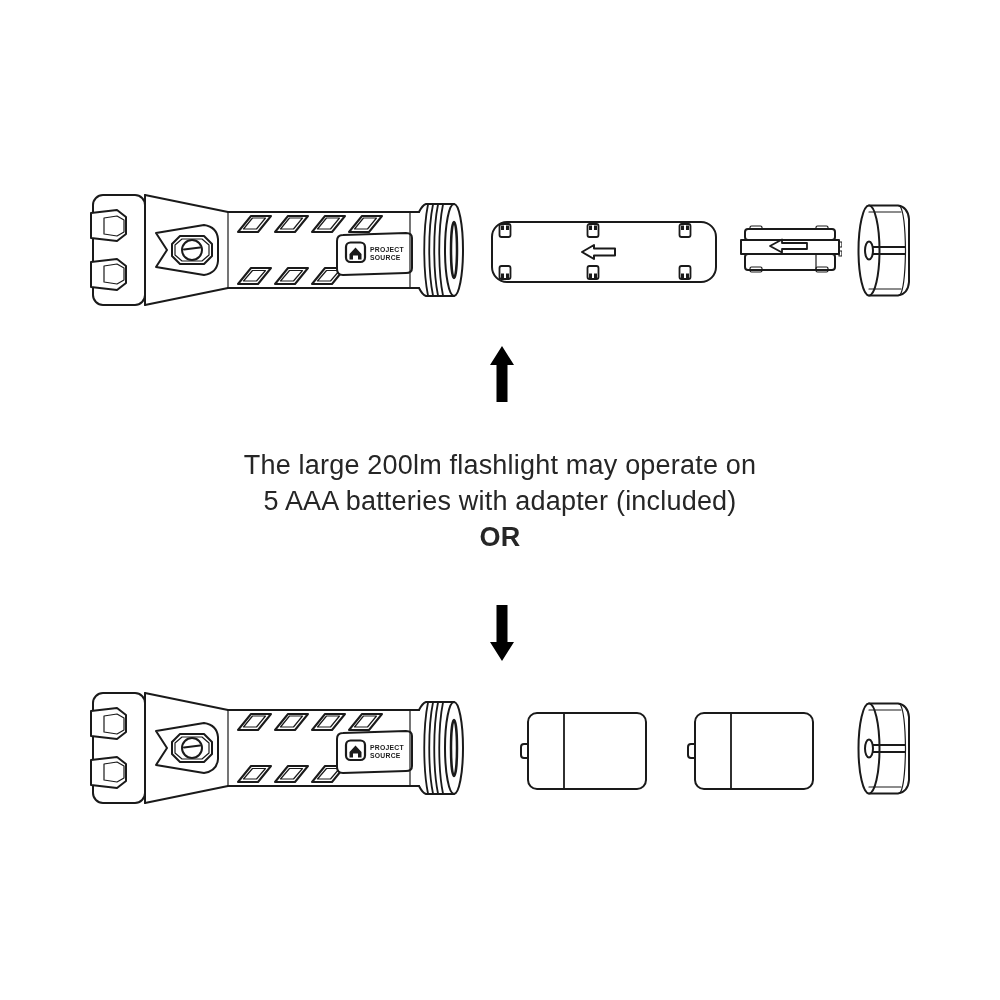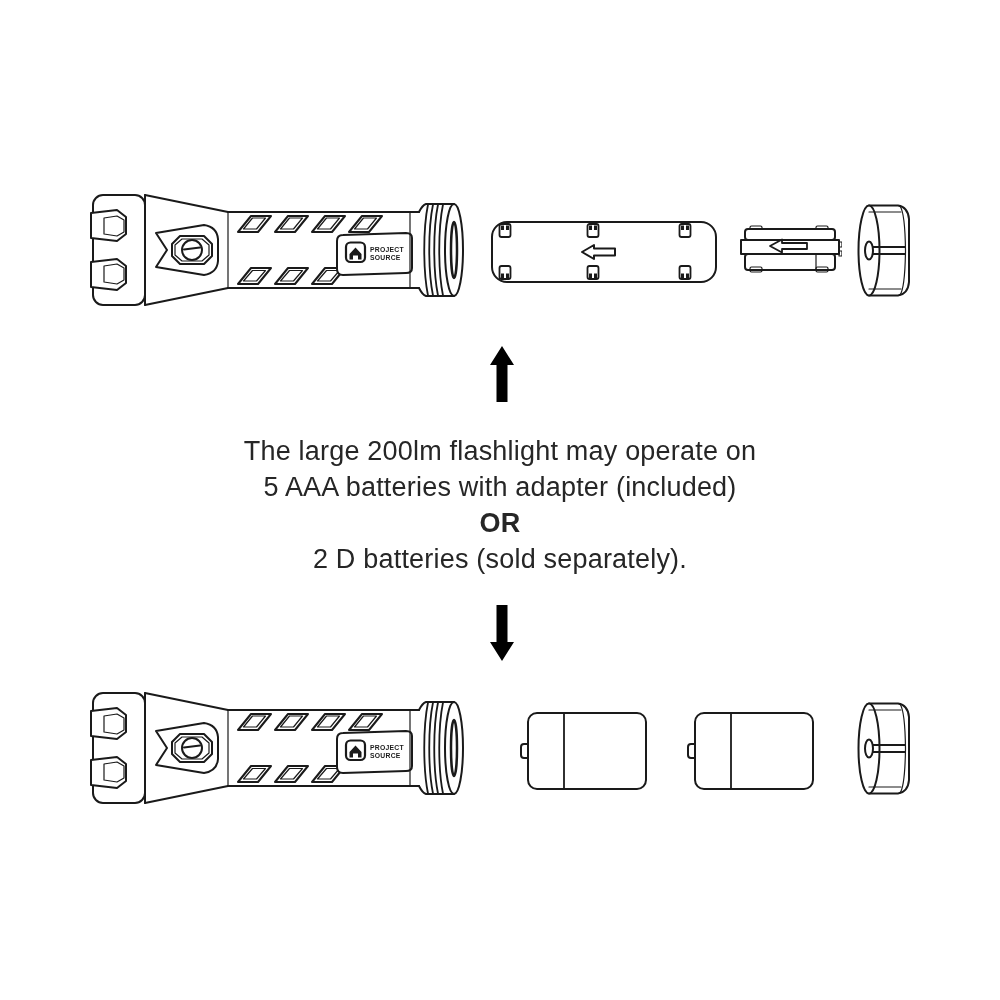--- a/index.html
+++ b/index.html
@@ -5,21 +5,21 @@
   html,body{margin:0;padding:0;}
   body{
     width:1000px;height:1000px;
     background:#ffffff;
     font-family:"Liberation Sans", sans-serif;
     position:relative;
     overflow:hidden;
   }
   .abs{position:absolute;}
   .caption{
-    left:0; top:433px; width:1000px;
+    left:0; top:447px; width:1000px;
     text-align:center;
     font-size:27px;
     line-height:36px;
     color:#262626;
     letter-spacing:0.2px;
   }
   .caption .bold{font-weight:bold;}
   svg{display:block;}
   .art{stroke:#1a1a1a; fill:none; stroke-width:2; stroke-linejoin:round; stroke-linecap:round;}
   .thin{stroke-width:1.2;}
@@ -169,21 +169,20 @@
 </svg>
 
 <svg class="abs" style="left:486px;top:346px" width="32" height="56" viewBox="0 0 32 56">
   <polygon points="16,0 28,19 21.5,19 21.5,56 10.5,56 10.5,19 4,19" class="arrow-solid"></polygon>
 </svg>
 
 <div class="abs caption">
   <div>The large 200lm flashlight may operate on</div>
   <div>5 AAA batteries with adapter (included)</div>
   <div class="bold">OR</div>
-  <div>2 D batteries (sold separately).</div>
 </div>
 
 <svg class="abs" style="left:486px;top:605px" width="32" height="56" viewBox="0 0 32 56">
   <polygon points="16,56 28,37 21.5,37 21.5,0 10.5,0 10.5,37 4,37" class="arrow-solid"></polygon>
 </svg>
 
 <svg class="abs" style="left:88px;top:689px" width="380" height="118" viewBox="0 0 380 118">
   <use href="#flashlight-art"></use>
 </svg>
 

